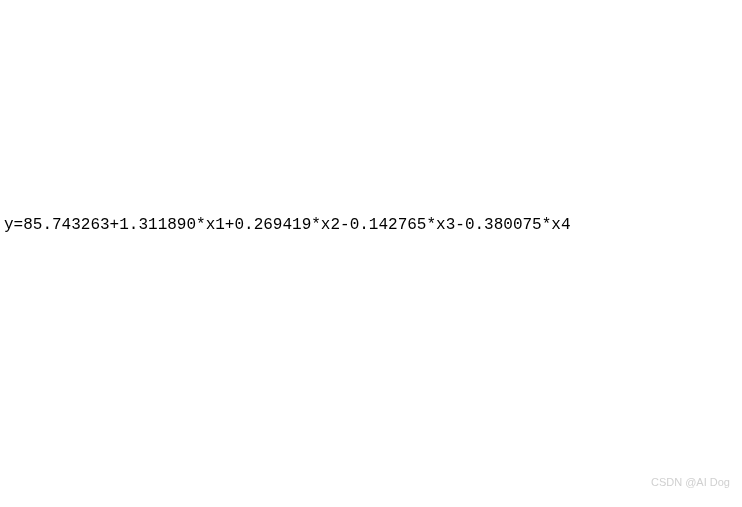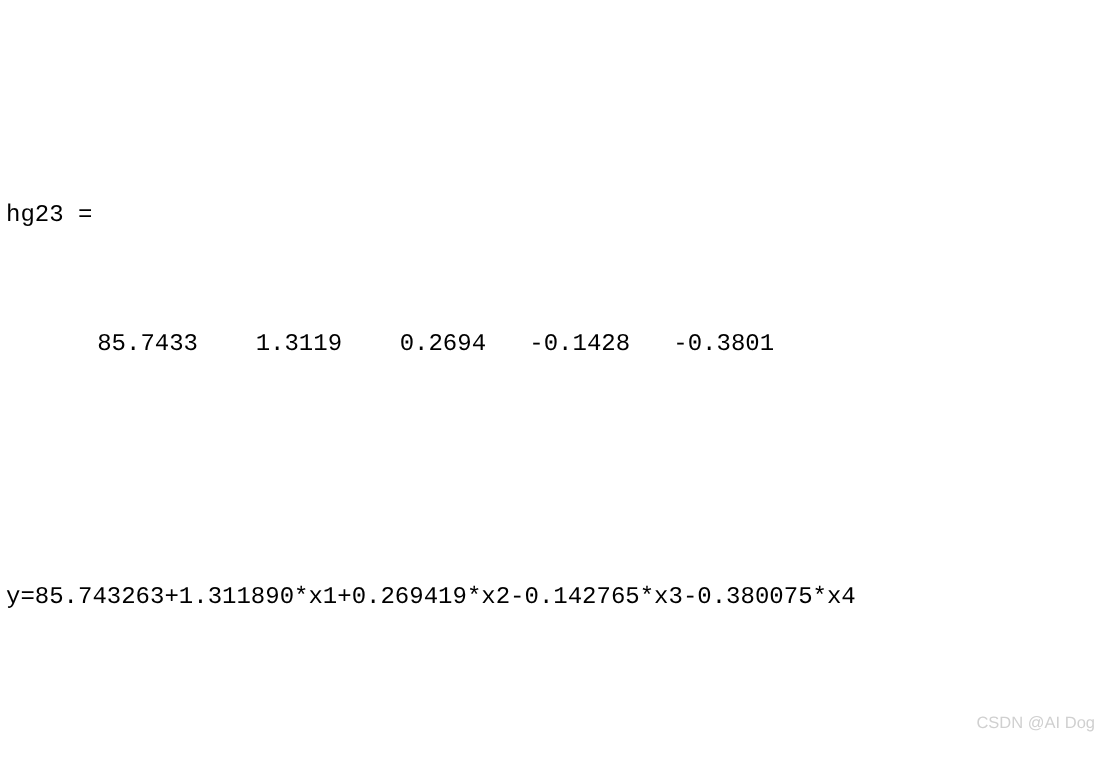--- a/index.html
+++ b/index.html
@@ -40,22 +40,20 @@
       font-family: Arial, sans-serif;
       white-space: normal;
     }
   </style>
 </head>
 <body>
 
 
 
 <div class="output-block">
-  <div class="var-header">hg23 =</div>
-  <div class="var-value">   85.7433    1.3119    0.2694   -0.1428   -0.3801</div>
 </div>
 
 <div class="output-block">
   <div class="equation">y=85.743263+1.311890*x1+0.269419*x2-0.142765*x3-0.380075*x4</div>
 </div>
 
 
 
 
 

